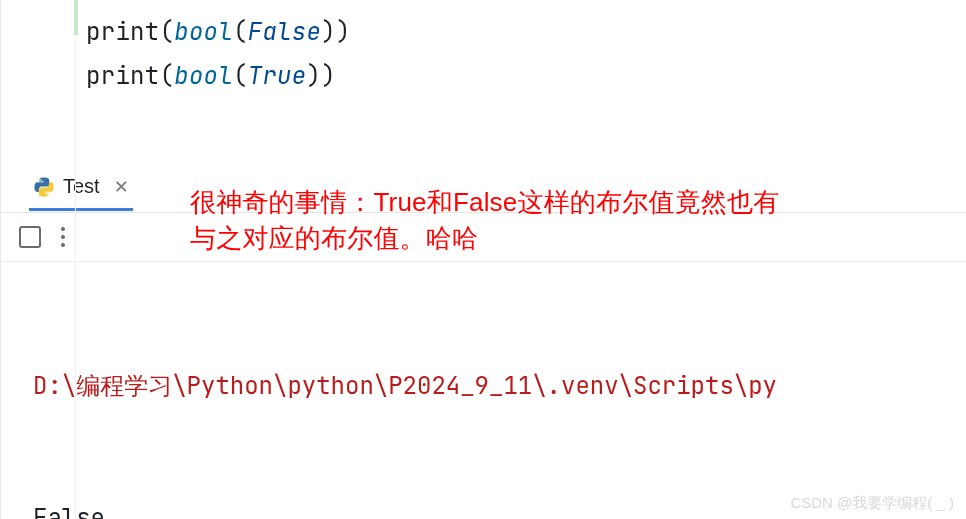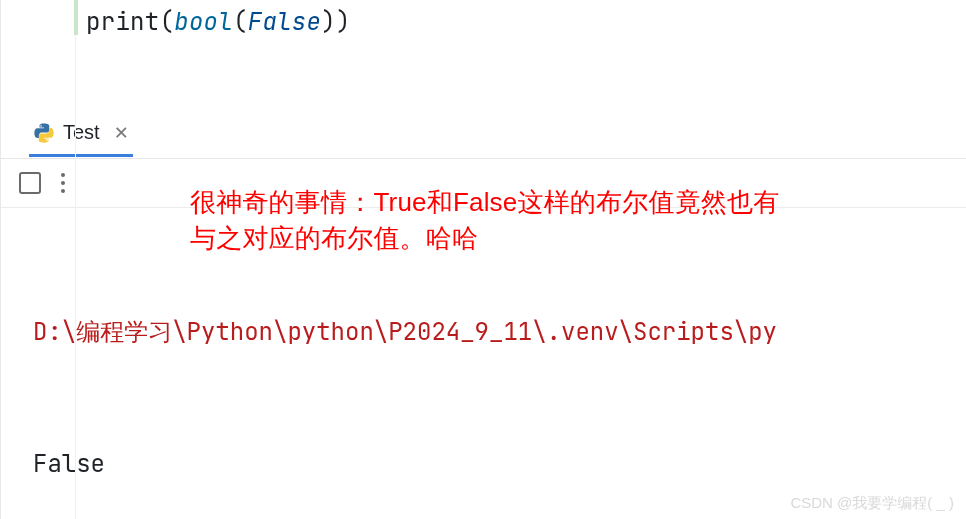--- a/index.html
+++ b/index.html
@@ -28,21 +28,21 @@
     .gutter-mark {
       position: absolute;
       left: 73px;
       top: 0;
       width: 4px;
       height: 35px;
       background: #c8e6c9;
     }
     .code-lines {
       padding-left: 85px;
-      padding-top: 0;
+      padding-top: 10px;
       font-size: 24px;
       line-height: 44px;
       letter-spacing: 0.3px;
     }
     .code-line { white-space: pre; }
     .py-fn { color: #1f2328; }
     .py-builtin { color: #006699; font-style: italic; }
     .py-const { color: #004a8f; font-style: italic; }
     .py-paren { color: #1f2328; }
     .annotation {
@@ -136,20 +136,21 @@
   </style>
 </head>
 <body>
 
 <div class="editor-area">
   <div class="gutter">
     <div class="gutter-mark"></div>
   </div>
   <div class="code-lines">
     <div class="code-line"><span class="py-fn">print</span><span class="py-paren">(</span><span class="py-builtin">bool</span><span class="py-paren">(</span><span class="py-const">False</span><span class="py-paren">))</span></div>
+    <div class="code-line"><span class="py-fn">print</span><span class="py-paren">(</span><span class="py-builtin">bool</span><span class="py-paren">(</span><span class="py-const">True</span><span class="py-paren">))</span></div>
   </div>
 
   <div class="annotation">
     <div>很神奇的事情：True和False这样的布尔值竟然也有</div>
     <div>与之对应的布尔值。哈哈</div>
   </div>
 
   <div class="tab-bar">
     <div class="tab">
       <span class="tab-icon">

